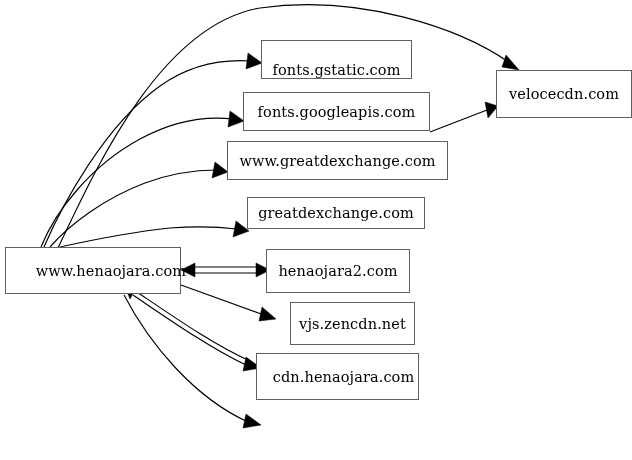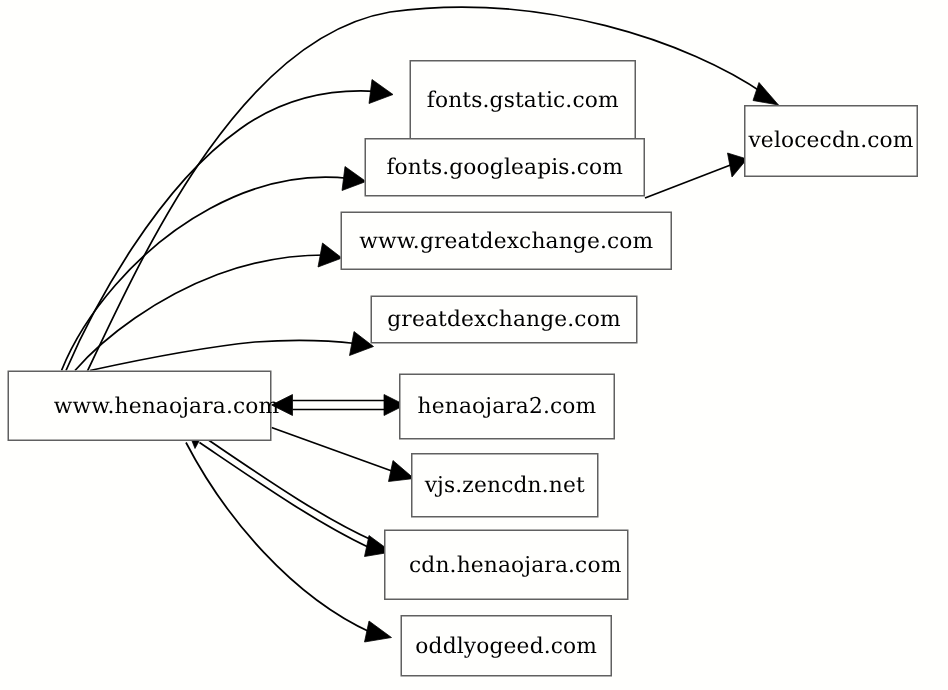--- a/index.html
+++ b/index.html
@@ -119,50 +119,47 @@
     </g>
 
   </svg>
 
   <div id="node-layer">
 
     <div class="node" style="left:5px; top:247px; width:176px; height:47px;padding-left:36px;">
       <span class="node-label">www.henaojara.com</span>
     </div>
 
-    <div class="node" style="left:273px; top:40px; width:151px; height:53px;">
+    <div class="node" style="left:261px; top:40px; width:151px; height:39px;align-items:flex-end;">
       <span class="node-label">fonts.gstatic.com</span>
     </div>
 
     <div class="node" style="left:243px; top:92px; width:187px; height:39px;">
       <span class="node-label">fonts.googleapis.com</span>
     </div>
 
     <div class="node" style="left:227px; top:141px; width:221px; height:39px;">
       <span class="node-label">www.greatdexchange.com</span>
     </div>
 
     <div class="node" style="left:247px; top:197px; width:178px; height:32px;">
       <span class="node-label">greatdexchange.com</span>
     </div>
 
     <div class="node" style="left:266px; top:249px; width:144px; height:44px;">
       <span class="node-label">henaojara2.com</span>
     </div>
 
-    <div class="node" style="left:274px; top:302px; width:125px; height:43px;">
+    <div class="node" style="left:290px; top:302px; width:125px; height:43px;">
       <span class="node-label">vjs.zencdn.net</span>
     </div>
 
     <div class="node" style="left:256px; top:353px; width:163px; height:47px;padding-left:12px;">
       <span class="node-label">cdn.henaojara.com</span>
     </div>
 
-    <div class="node" style="left:267px; top:410px; width:141px; height:41px;">
-      <span class="node-label">oddlyogeed.com</span>
-    </div>
 
-    <div class="node" style="left:496px; top:70px; width:116px; height:48px;">
+    <div class="node" style="left:496px; top:70px; width:136px; height:48px;">
       <span class="node-label">velocecdn.com</span>
     </div>
 
   </div>
 </div>
 
 </body></html>

